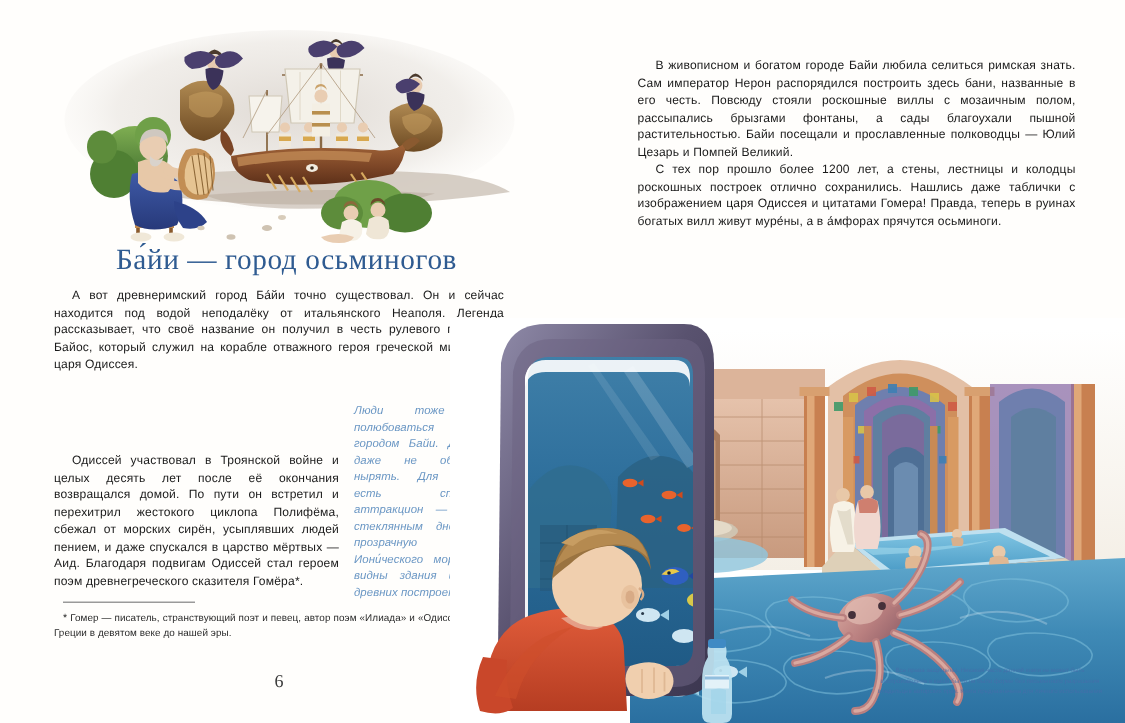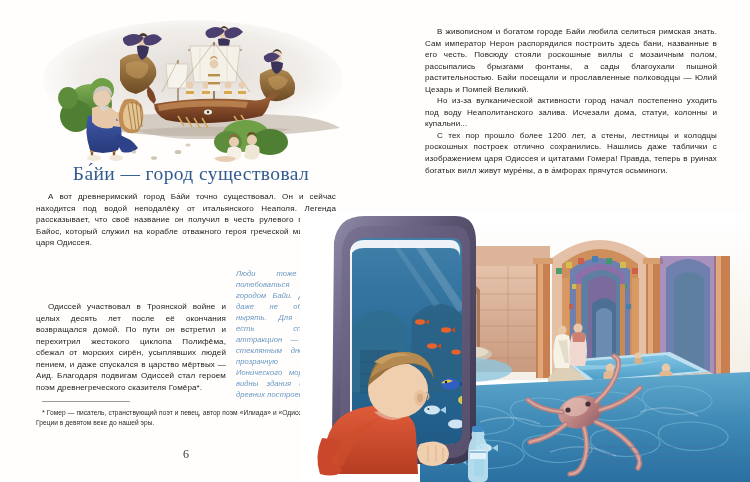--- a/index.html
+++ b/index.html
@@ -40,21 +40,21 @@
   .col-left-top {
     position: absolute; left: 36px; top: 191px;
     width: 300px;
   }
   .col-left-bottom {
     position: absolute; left: 36px; top: 268px;
     width: 190px;
     margin-top: 33px;
   }
   .col-right {
-    position: absolute; left: 425px; top: 26px;
+    position: absolute; left: 425px; top: 38px;
     width: 292px;
   }
   .body-text {
     font-family: "Liberation Sans", sans-serif;
     font-size: 8.05px;
     line-height: 11.55px;
     color: #1a1a1a;
     text-align: justify;
     text-justify: inter-word;
     letter-spacing: .12px;
@@ -300,21 +300,21 @@
         <path d="M186 146 q12 -4 22 0 q-2 4 -10 4 q-9 0 -12 -4 z" fill="#e9cdb2"></path>
       </g>
 
       <ellipse cx="150" cy="140" rx="3.4" ry="2" fill="#cfc3b2"></ellipse>
       <ellipse cx="160" cy="133" rx="2.6" ry="1.6" fill="#d8ccba"></ellipse>
       <ellipse cx="126" cy="146" rx="3" ry="1.8" fill="#cfc3b2"></ellipse>
       <ellipse cx="106" cy="140" rx="2.4" ry="1.5" fill="#d8ccba"></ellipse>
     </svg>
   </div>
 
-  <div class="chapter-title">Ба́йи — город существовал</div>
+  <div class="chapter-title">Ба́йи — город осьминогов</div>
 
   <div class="col-left-top body-text">
     <p>А вот древнеримский город Ба́йи точно существовал. Он и сейчас находится под водой неподалёку от итальянского Неаполя. Легенда рассказывает, что своё название он получил в честь рулевого по имени Байос, который служил на корабле отважного героя греческой мифологии царя Одиссея.</p>
   </div>
 
   <div class="col-left-bottom body-text">
     <p>Одиссей участвовал в Троянской войне и целых десять лет после её окончания возвращался домой. По пути он встретил и перехитрил жестокого циклопа Полифёма, сбежал от морских сирён, усыплявших людей пением, и даже спускался в царство мёртвых — Аид. Благодаря подвигам Одиссей стал героем поэм древнегреческого сказителя Гомёра*.</p>
   </div>
 
   <div class="note-blue">
@@ -323,21 +323,20 @@
 
   <div class="footnote-rule"></div>
   <div class="footnote">
     <p><span class="fn-star">*</span> <span>Гомер — писатель, странствующий поэт и певец, автор поэм «Илиада» и «Одиссея». Жил в Греции в девятом веке до нашей эры.</span></p>
   </div>
 
   <div class="page-number">6</div>
 
   <div class="col-right body-text">
     <p>В живописном и богатом городе Байи любила селиться римская знать. Сам император Нерон распорядился построить здесь бани, названные в его честь. Повсюду стояли роскошные виллы с мозаичным полом, рассыпались брызгами фонтаны, а сады благоухали пышной растительностью. Байи посещали и прославленные полководцы — Юлий Цезарь и Помпей Великий.</p>
-    <p>Но из-за вулканической активности город начал постепенно уходить под воду Неаполитанского залива. Исчезали дома, статуи, колонны и купальни...</p>
     <p>С тех пор прошло более 1200 лет, а стены, лестницы и колодцы роскошных построек отлично сохранились. Нашлись даже таблички с изображением царя Одиссея и цитатами Гомера! Правда, теперь в руинах богатых вилл живут муре́ны, а в а́мфорах прячутся осьминоги.</p>
   </div>
 
   <div class="illus-bottom">
     <svg viewBox="0 0 450 270" xmlns="http://www.w3.org/2000/svg">
       <defs>
         <linearGradient id="seawater" x1="0" y1="0" x2="0" y2="1">
           <stop offset="0%" stop-color="#5fa7cc"></stop>
           <stop offset="45%" stop-color="#3f8ab6"></stop>
           <stop offset="100%" stop-color="#2a6fa0"></stop>

